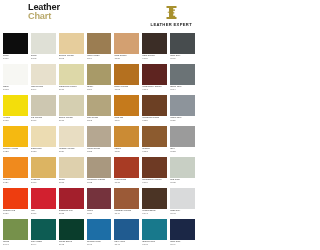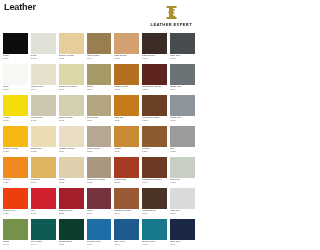--- a/index.html
+++ b/index.html
@@ -25,20 +25,21 @@
     padding: 3px 4px 0 4px;
     display: flex;
     align-items: flex-start;
     justify-content: space-between;
     flex: 0 0 auto;
   }
   .title-block {
     display: flex;
     flex-direction: column;
     line-height: 1.02;
+    margin-left: 24px;
   }
   .title-line {
     font-size: 9.2px;
     font-weight: bold;
     color: #1a1a1a;
     letter-spacing: -0.2px;
   }
   .title-accent {
     font-size: 9.2px;
     font-weight: bold;
@@ -110,20 +111,21 @@
   }
 </style>
 </head>
 <body>
 
 <div class="page">
 
   <div class="header">
     <div class="title-block">
       <span class="title-line">Leather</span>
+      <span class="title-accent">Chart</span>
     </div>
 
     <div class="brand-block">
       <svg class="brand-mark" viewBox="0 0 34 34">
         <path d="M7 4 L27 4 L27 8 L20.5 8 L20.5 26 L27 26 L27 30 L7 30 L7 26 L12 26 L12 8 L7 8 Z" fill="#a8912f"></path>
         <path d="M14.5 11 L24 11 L24 13.6 L17.6 13.6 L17.6 16.6 L22.6 16.6 L22.6 19.2 L17.6 19.2 L17.6 23.4 L24.4 23.4 L24.4 26 L14.5 26 Z" fill="#a8912f"></path>
         <path d="M9.5 15.5 L13.5 15.5 L13.5 17.3 L9.5 17.3 Z" fill="#a8912f"></path>
       </svg>
       <span class="brand-name">LEATHER EXPERT</span>
     </div>

